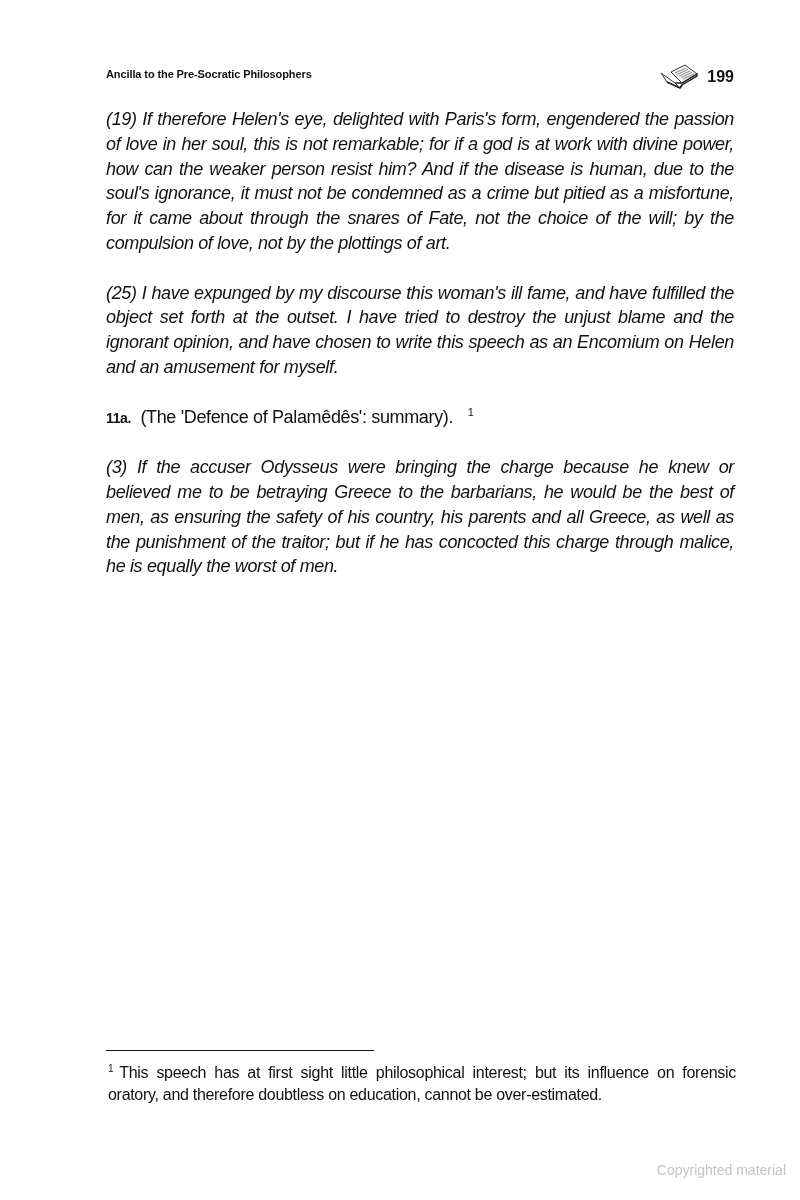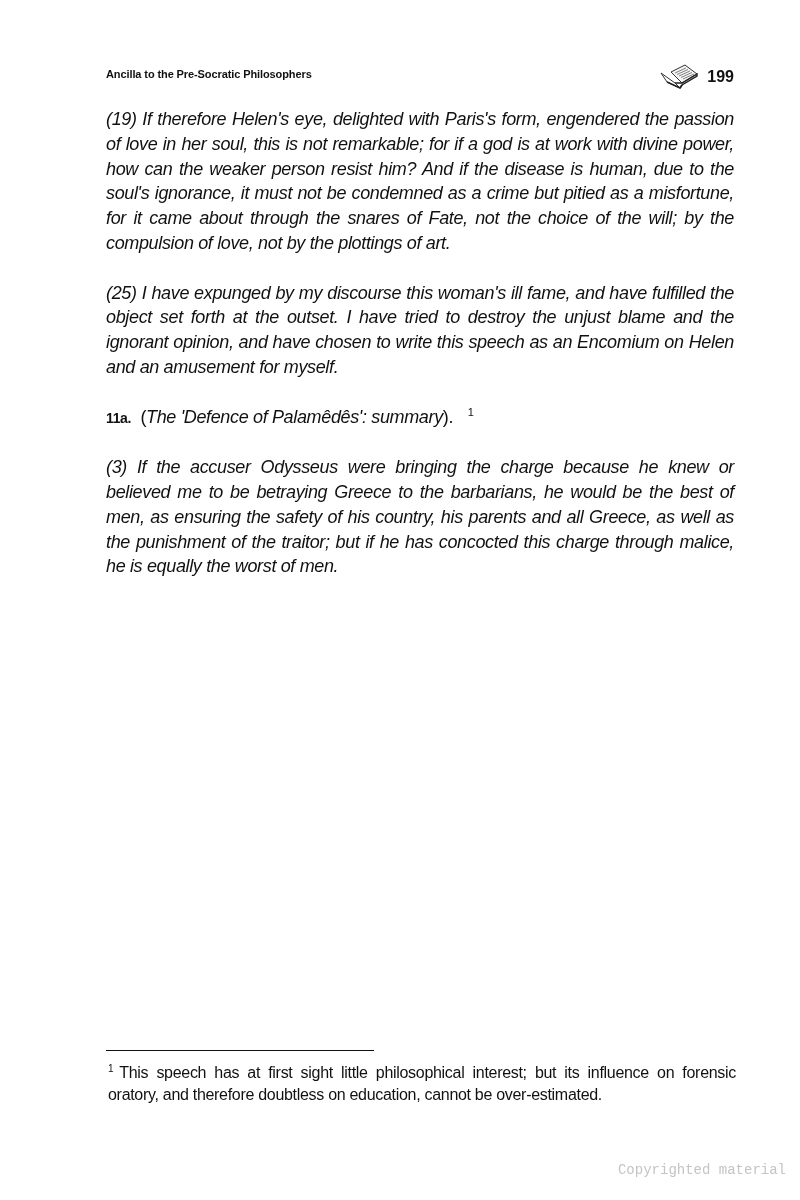--- a/index.html
+++ b/index.html
@@ -60,21 +60,20 @@
     }
     .section-heading {
       margin: 0 0 24.8px 0;
       font-size: 18px;
     }
     .section-number {
       font-weight: bold;
       font-size: 14px;
     }
     .section-title {
-      font-style: italic;
       margin-top: 46px;
     }
     .fn-ref {
       font-size: 11px;
       vertical-align: super;
       line-height: 0;
       margin-left: 10px;
     }
     .footnote-rule {
       position: absolute;
@@ -99,21 +98,21 @@
       vertical-align: super;
       line-height: 0;
       margin-right: 6px;
     }
     .watermark {
       position: absolute;
       right: 14px;
       top: 1162px;
       font-size: 14px;
       color: #c4c4c4;
-      font-family: Liberation Mono, monospace;
+      font-family: Liberation Sans, sans-serif;
     }
   </style>
 </head>
 <body>
 
 <div class="header">
   <span class="header-title">Ancilla to the Pre-Socratic Philosophers</span>
   <span class="book-icon">
     <svg width="42" height="26" viewBox="0 0 42 26">
 

